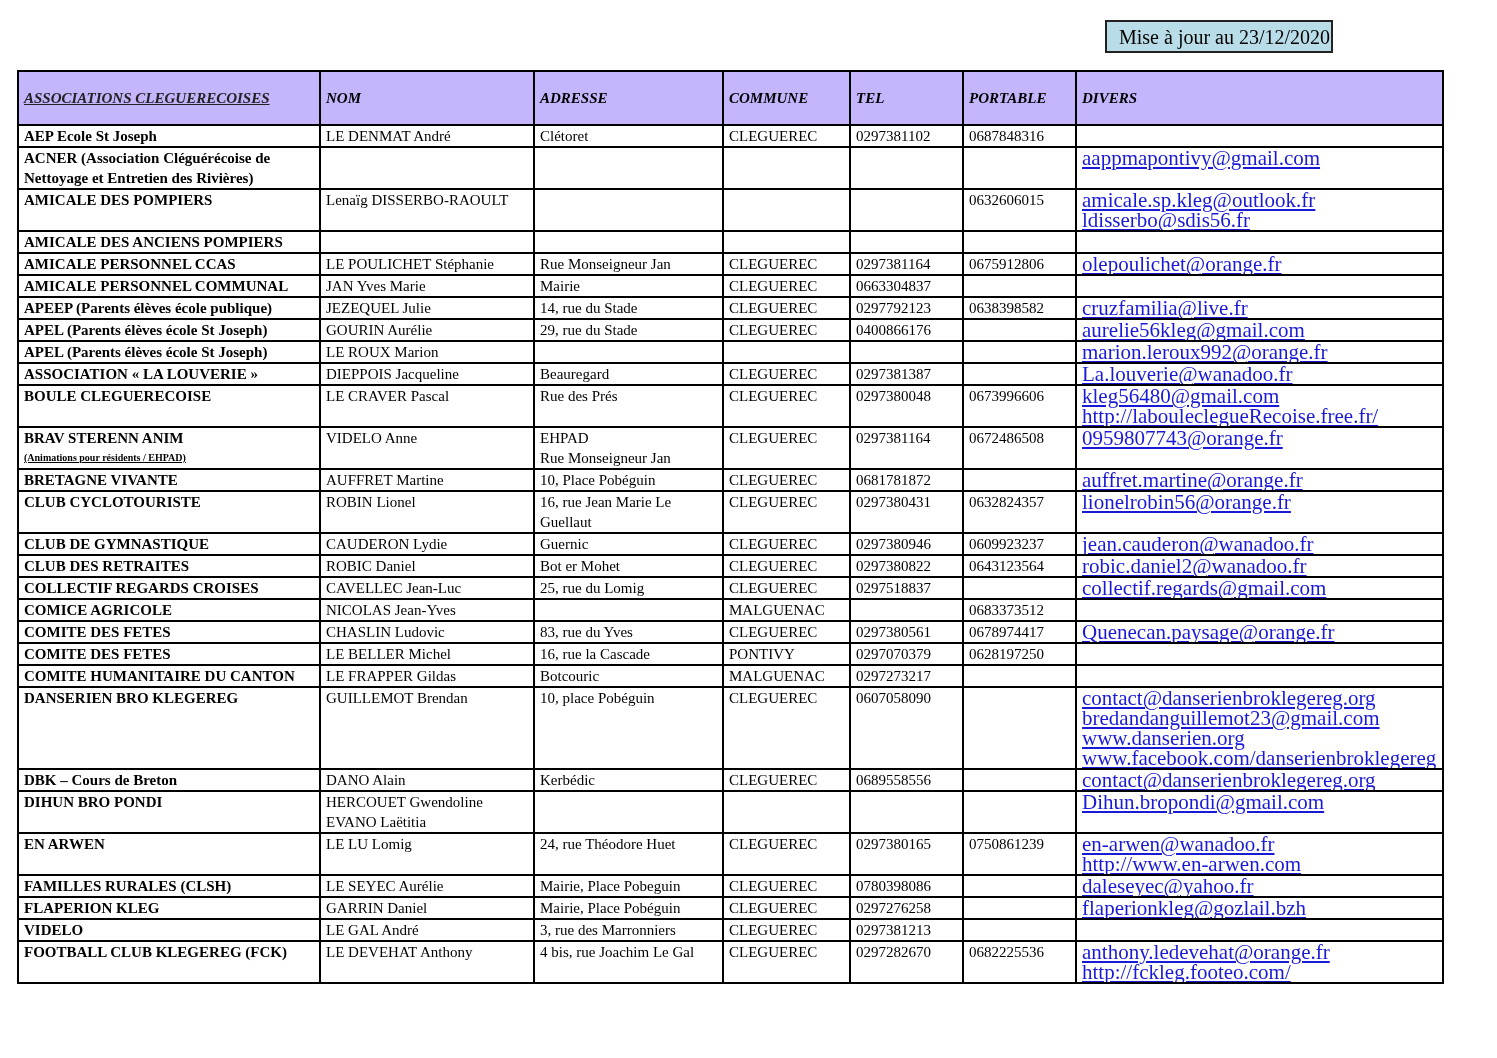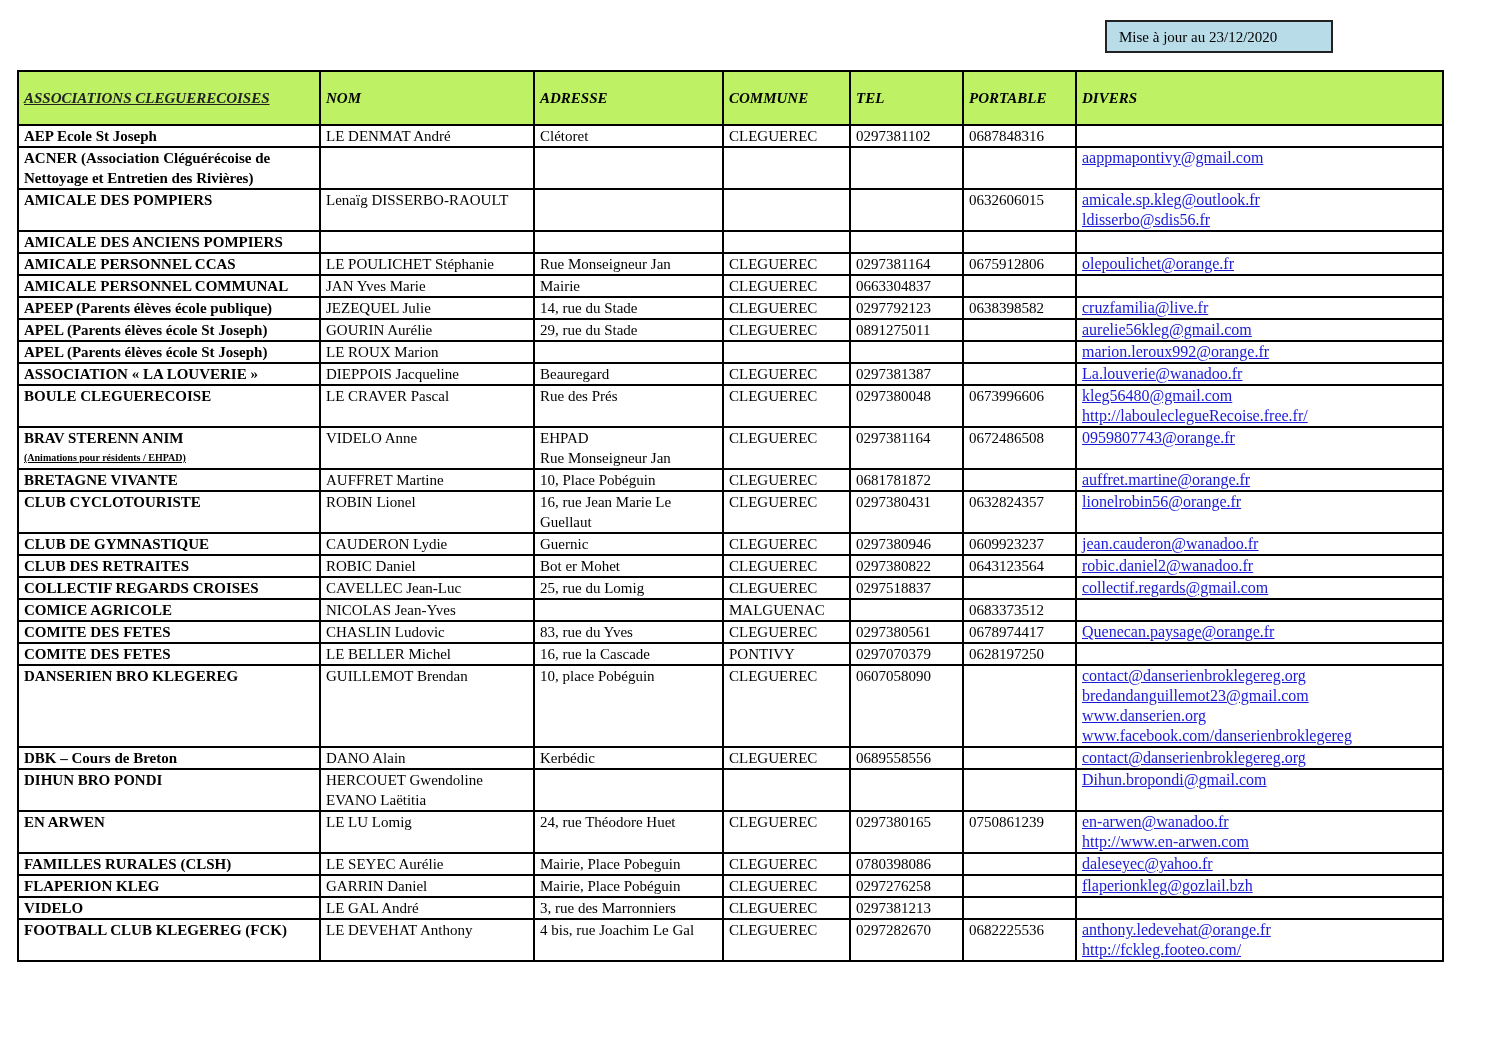--- a/index.html
+++ b/index.html
@@ -1,27 +1,27 @@
 <!DOCTYPE html>
 <html><head>
   <meta charset="utf-8">
   <style>
     html, body { margin: 0; padding: 0; background: #ffffff; }
     body { width: 1497px; height: 1058px; position: relative; overflow: hidden;
            font-family: "Liberation Serif", "DejaVu Serif", serif; color: #000; }
     .update-box { position: absolute; left: 1105px; top: 20px; width: 228px; height: 33px;
                   background: #b9dde8; border: 2px solid #222; box-sizing: border-box;
-                  font-size: 15px; line-height: 30px; padding-left: 12px; }
+                  font-size: 20px; line-height: 30px; padding-left: 12px; }
     table.main { position: absolute; left: 17px; top: 70px; width: 1425px; border-collapse: collapse; table-layout: fixed; }
     table.main td, table.main th { border: 2px solid #000; vertical-align: top; padding: 0 5px; line-height: 20px; font-size: 15px; overflow: hidden; }
-    th { background: #bef264; font-style: italic; font-weight: bold; text-align: left; height: 52px; vertical-align: middle !important; font-size: 14px; margin-left: 18px; }
+    th { background: #c4b5fd; font-style: italic; font-weight: bold; text-align: left; height: 52px; vertical-align: middle !important; font-size: 14px; margin-left: 18px; }
     th.first { text-decoration: underline; color: #222; }
     td.asso { font-weight: bold; font-size: 13.5px; line-height: 19px; }
     td.asso .sub { font-weight: bold; font-size: 10px; text-decoration: underline; }
-    td.email a { color: #1a1ad6; text-decoration: underline; display: block; font-size: 16px; line-height: 20px; }
+    td.email a { color: #1a1ad6; text-decoration: underline; display: block; font-size: 21px; line-height: 20px; }
     .just { text-align: justify; text-align-last: left; }
     col.c1 { width: 302px; } col.c2 { width: 214px; } col.c3 { width: 189px; }
     col.c4 { width: 127px; } col.c5 { width: 113px; } col.c6 { width: 113px; } col.c7 { width: 367px; }
   </style>
 </head>
 <body>
 
 <div class="update-box">Mise à jour au  23/12/2020</div>
 
 <table class="main">
@@ -154,21 +154,21 @@
         <td class="asso">
           <div>APEL (Parents élèves école St Joseph)</div>
         </td>
         <td class="nom">
           <div>GOURIN Aurélie</div>
         </td>
         <td class="adresse">
           <div>29, rue du Stade</div>
         </td>
         <td>CLEGUEREC</td>
-        <td>0891275011</td>
+        <td>0400866176</td>
         <td></td>
         <td class="email">
           <a href="#">aurelie56kleg@gmail.com</a>
         </td>
       </tr>
       <tr>
         <td class="asso">
           <div>APEL (Parents élèves école St Joseph)</div>
         </td>
         <td class="nom">
@@ -357,20 +357,35 @@
         </td>
         <td class="nom">
           <div>LE BELLER Michel</div>
         </td>
         <td class="adresse">
           <div>16, rue la Cascade</div>
         </td>
         <td>PONTIVY</td>
         <td>0297070379</td>
         <td>0628197250</td>
+        <td class="email"></td>
+      </tr>
+      <tr>
+        <td class="asso">
+          <div>COMITE HUMANITAIRE DU CANTON</div>
+        </td>
+        <td class="nom">
+          <div>LE FRAPPER Gildas</div>
+        </td>
+        <td class="adresse">
+          <div>Botcouric</div>
+        </td>
+        <td>MALGUENAC</td>
+        <td>0297273217</td>
+        <td></td>
         <td class="email"></td>
       </tr>
       <tr>
         <td class="asso">
           <div>DANSERIEN BRO KLEGEREG</div>
         </td>
         <td class="nom">
           <div>GUILLEMOT  Brendan</div>
         </td>
         <td class="adresse">

